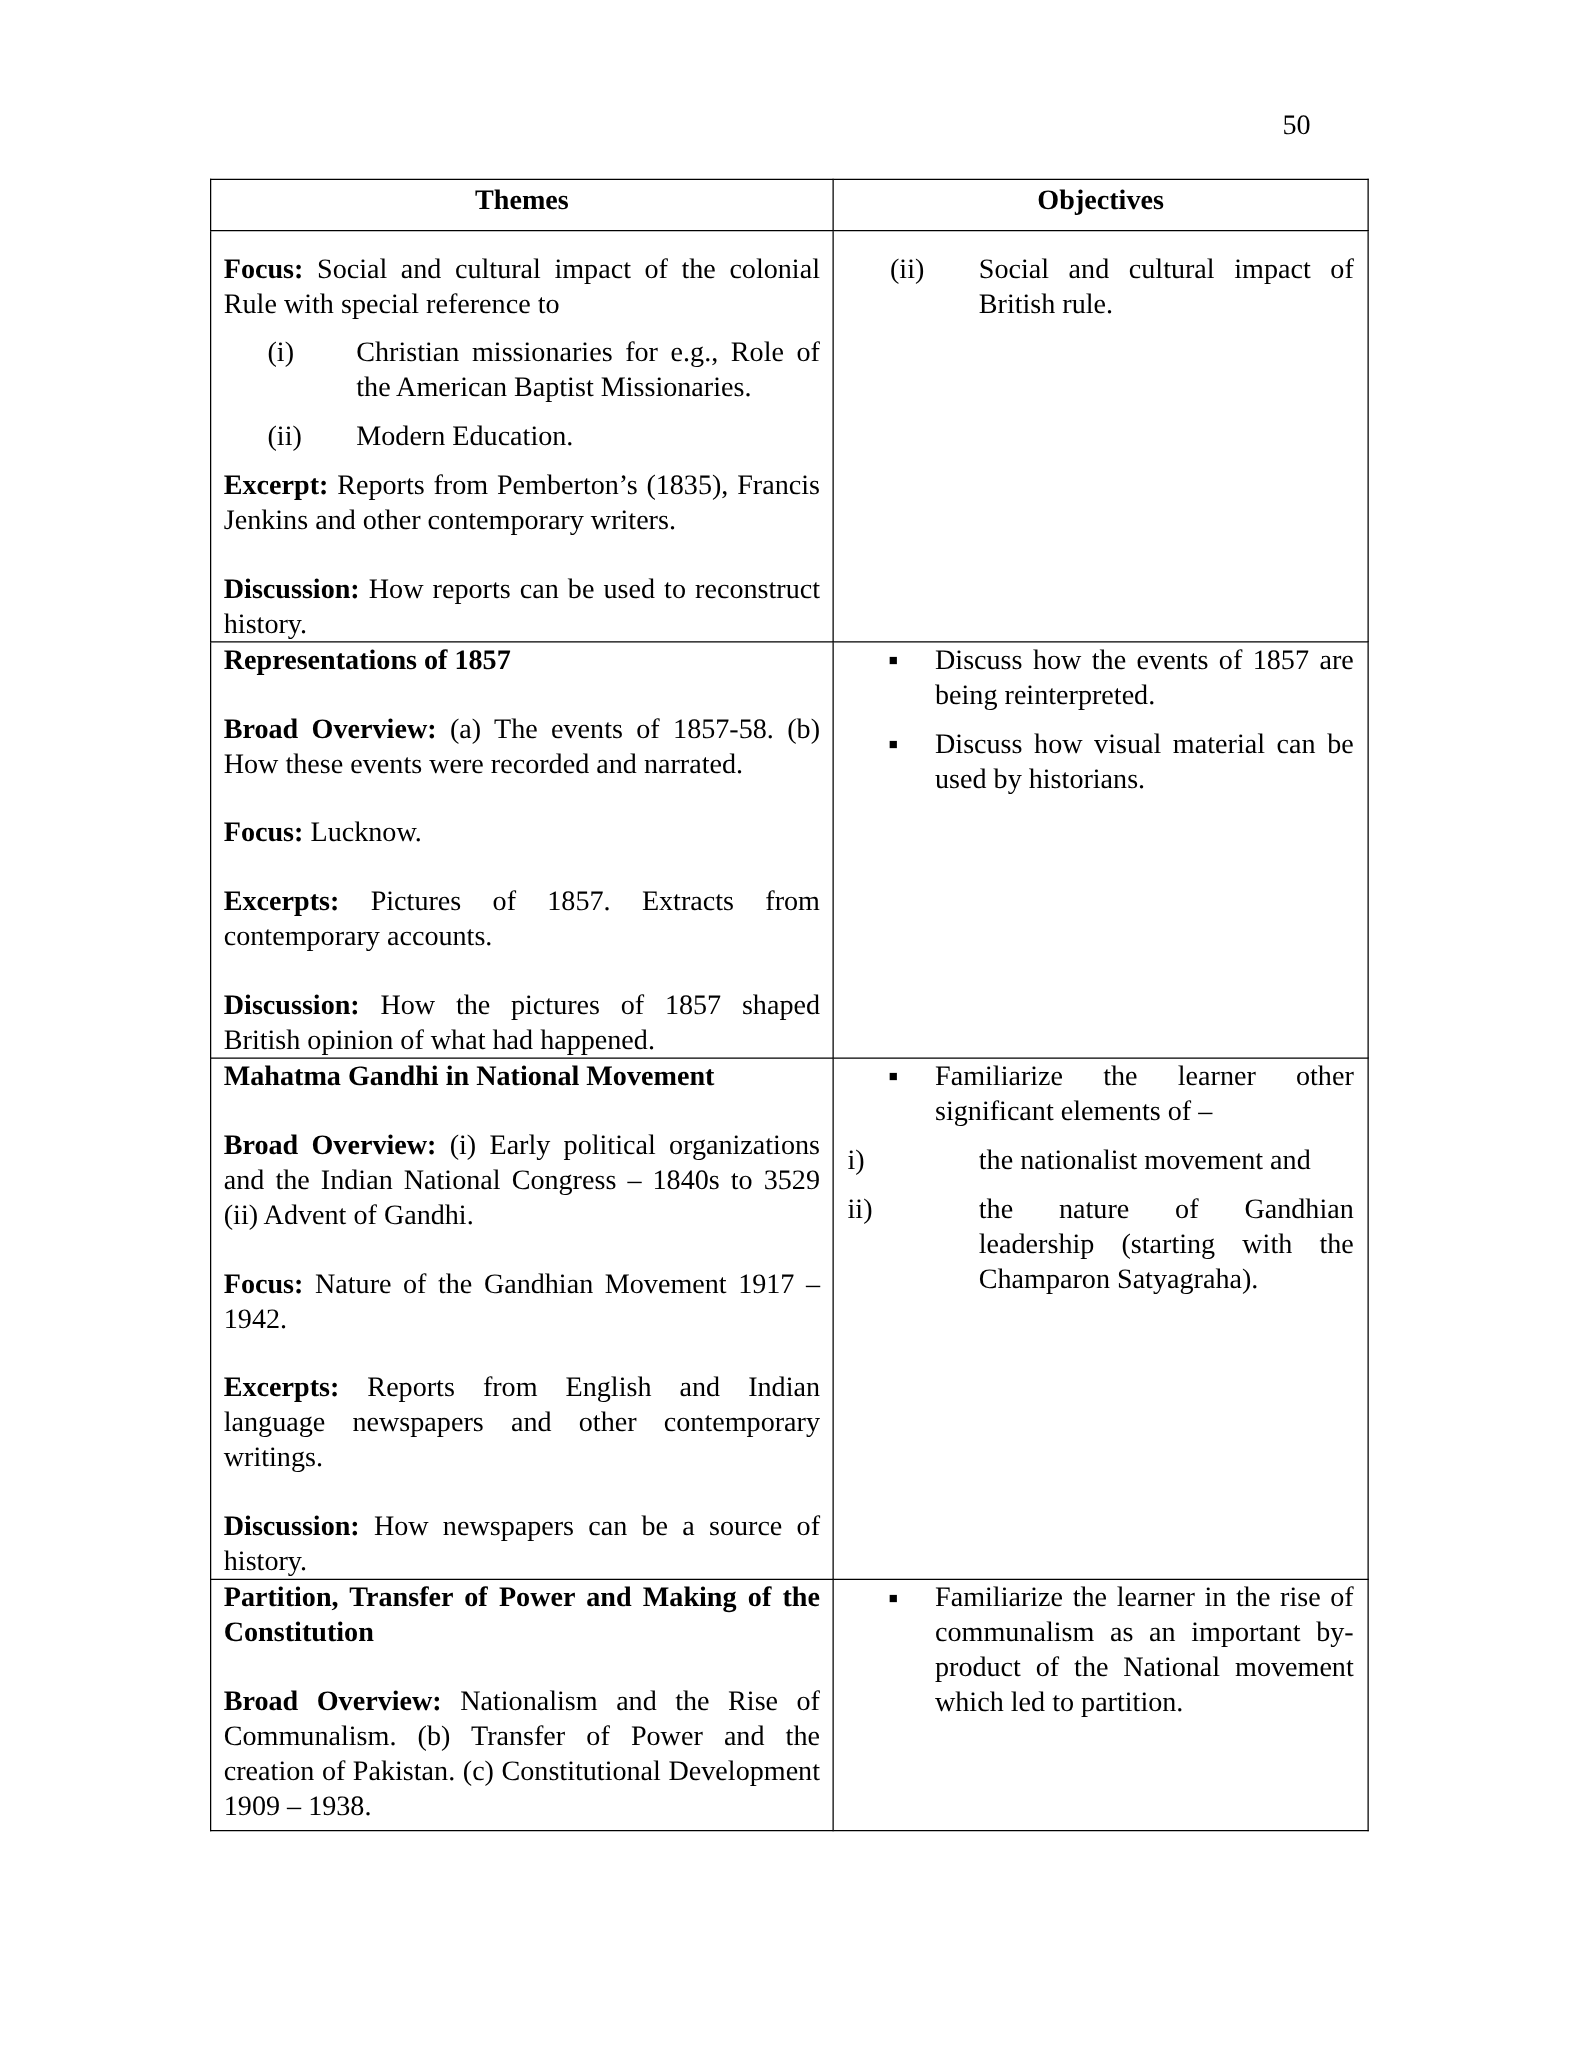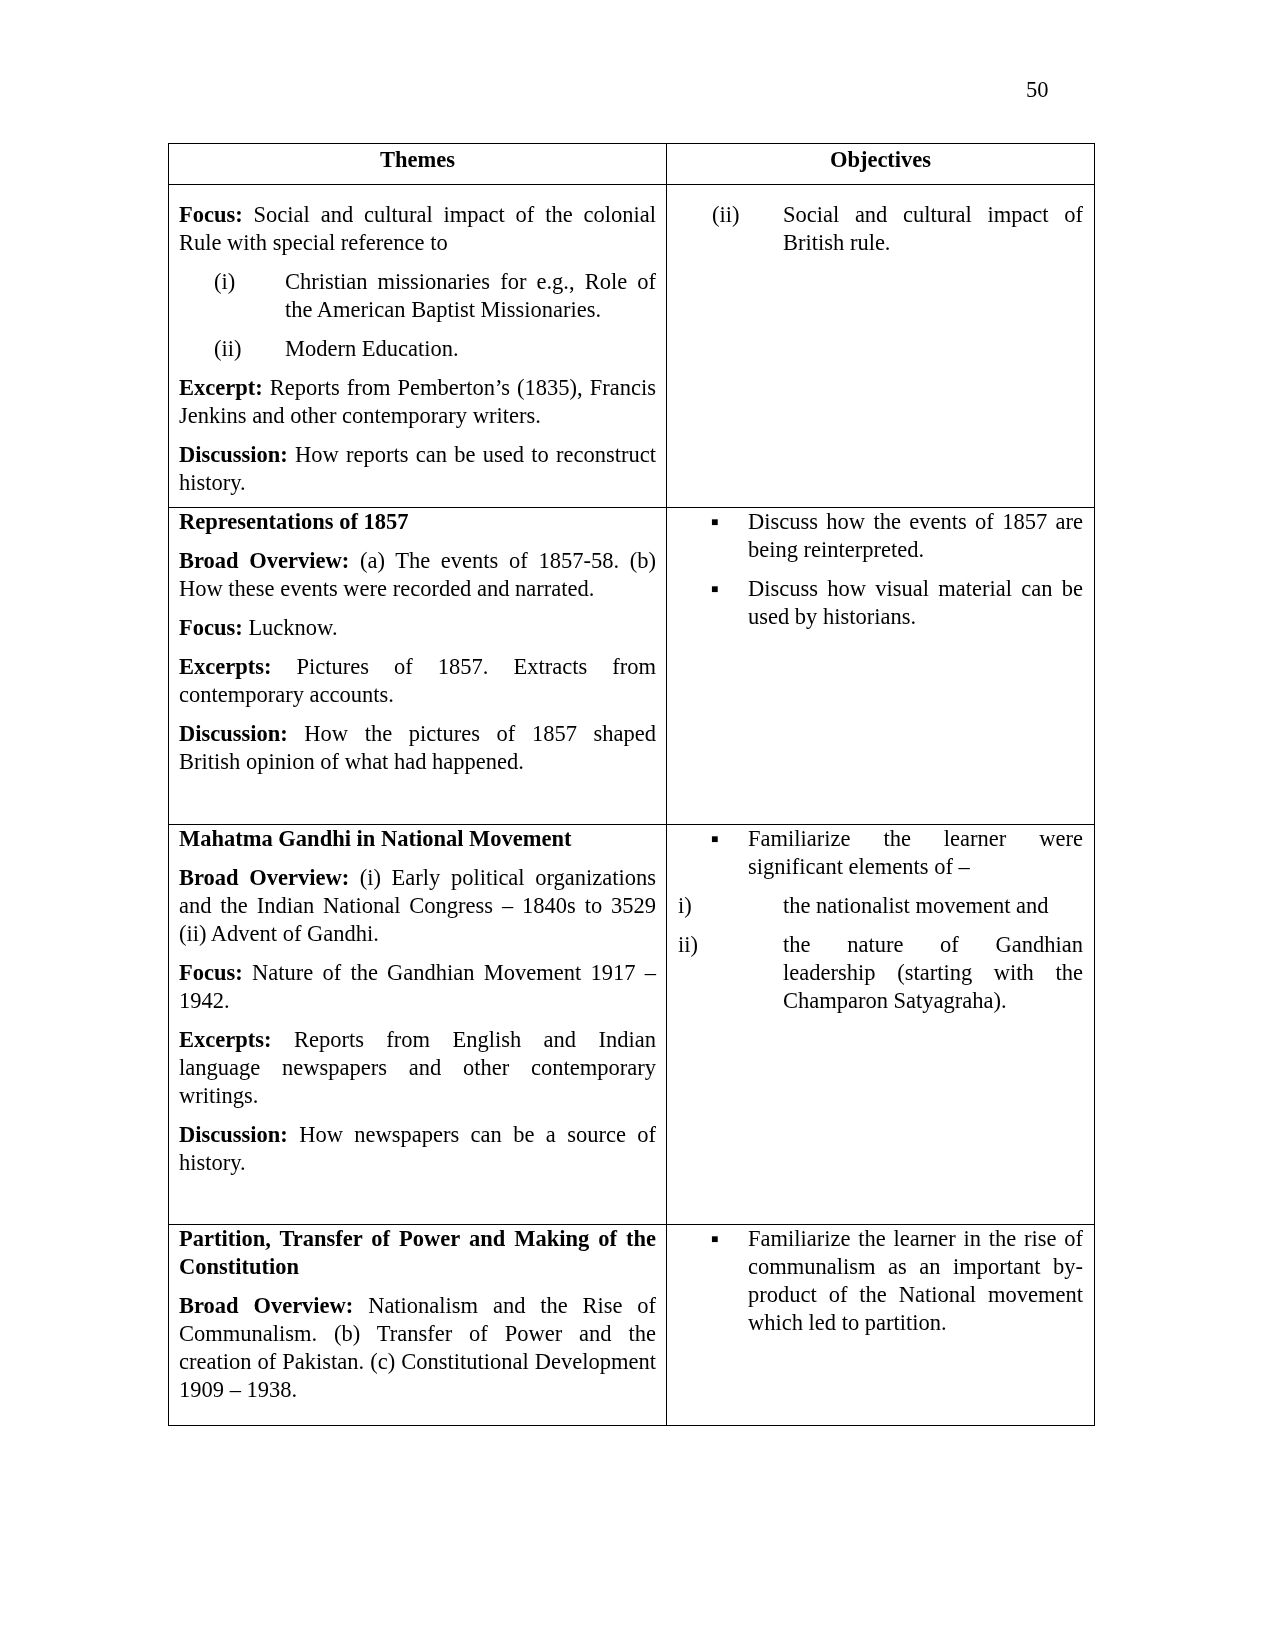--- a/index.html
+++ b/index.html
@@ -1,35 +1,35 @@
 <!DOCTYPE html>
 <html><head>
 <meta charset="utf-8">
 <style>
   html, body { margin: 0; padding: 0; background: #ffffff; }
   body {
     width: 1275px; height: 1651px; position: relative; overflow: hidden;
     font-family: "Liberation Serif", "DejaVu Serif", serif;
     color: #000; font-size: 22.5px; line-height: 28px;
   }
-  .page-number { position: absolute; top: 76px; left: 1026px; font-size: 22.5px; }
+  .page-number { position: absolute; top: 86px; left: 1026px; font-size: 22.5px; }
   table.syllabus {
     position: absolute; top: 143px; left: 168px; width: 926px;
     border-collapse: collapse; table-layout: fixed;
   }
   table.syllabus th, table.syllabus td {
     border: 1.3px solid #000; vertical-align: top; text-align: justify;
   }
   col.c1 { width: 498px; }
   col.c2 { width: 428px; }
   th { font-weight: bold; text-align: center !important; height: 38px; padding: 2px 0 0 0; }
   td.theme { padding: 0 10px 0 10px; }
   td.obj { padding: 0 11px 0 11px; }
   p { margin: 0; text-align: justify; }
-  p + p { margin-top: 11px; }
+  p + p { margin-top: 27px; }
   .b { font-weight: bold; }
   .roman-item { display: flex; margin-top: 11px; }
   .roman-item .num { width: 106px; padding-left: 35px; box-sizing: border-box; flex: none; }
   .roman-item .txt { flex: 1; }
   .bullet { display: flex; margin-top: 11px; }
   .bullet:first-child { margin-top: 0; }
   .bullet .mark { width: 70px; flex: none; padding-left: 33px; box-sizing: border-box; font-size: 12px; line-height: 28px; }
   .bullet .txt { flex: 1; text-align: justify; }
   .obj-roman { display: flex; margin-top: 11px; }
   .obj-roman .num { width: 105px; flex: none; padding-left: 34px; box-sizing: border-box; }
@@ -109,21 +109,21 @@
       <td class="theme">
         <p class="b">Mahatma Gandhi in National Movement</p>
         <p><span class="b">Broad Overview:</span><span> (i) Early political organizations and the Indian National Congress – 1840s to 3529 (ii) Advent of Gandhi.</span></p>
         <p><span class="b">Focus:</span><span> Nature of the Gandhian Movement 1917 – 1942.</span></p>
         <p><span class="b">Excerpts:</span><span> Reports from English and Indian language newspapers and other contemporary writings.</span></p>
         <p><span class="b">Discussion:</span><span> How newspapers can be a source of history.</span></p>
       </td>
       <td class="obj spacer-top-2">
         <div class="bullet">
           <span class="mark">■</span>
-          <span class="txt">Familiarize the learner were significant elements of –</span>
+          <span class="txt">Familiarize the learner other significant elements of –</span>
         </div>
         <div class="sub-roman">
           <span class="num" style="padding-left:0">i)</span>
           <span class="txt">the nationalist movement and</span>
         </div>
         <div class="sub-roman">
           <span class="num" style="padding-left:0">ii)</span>
           <span class="txt">the nature of Gandhian leadership (starting with the Champaron Satyagraha).</span>
         </div>
       </td>

